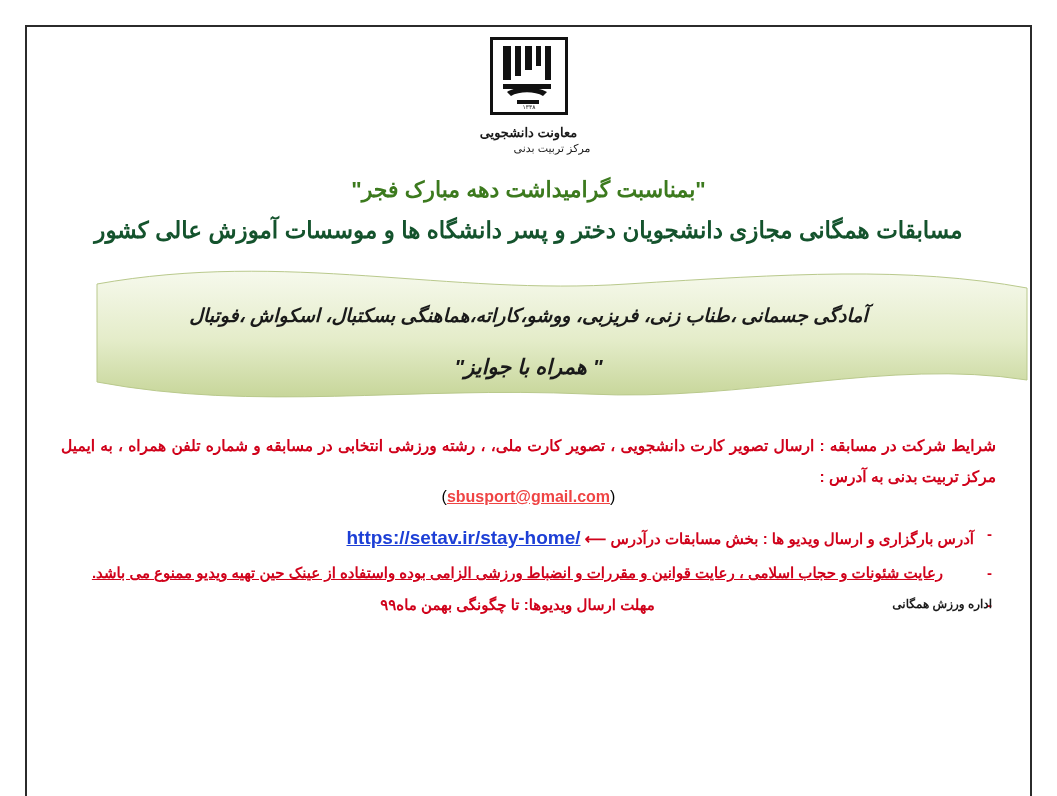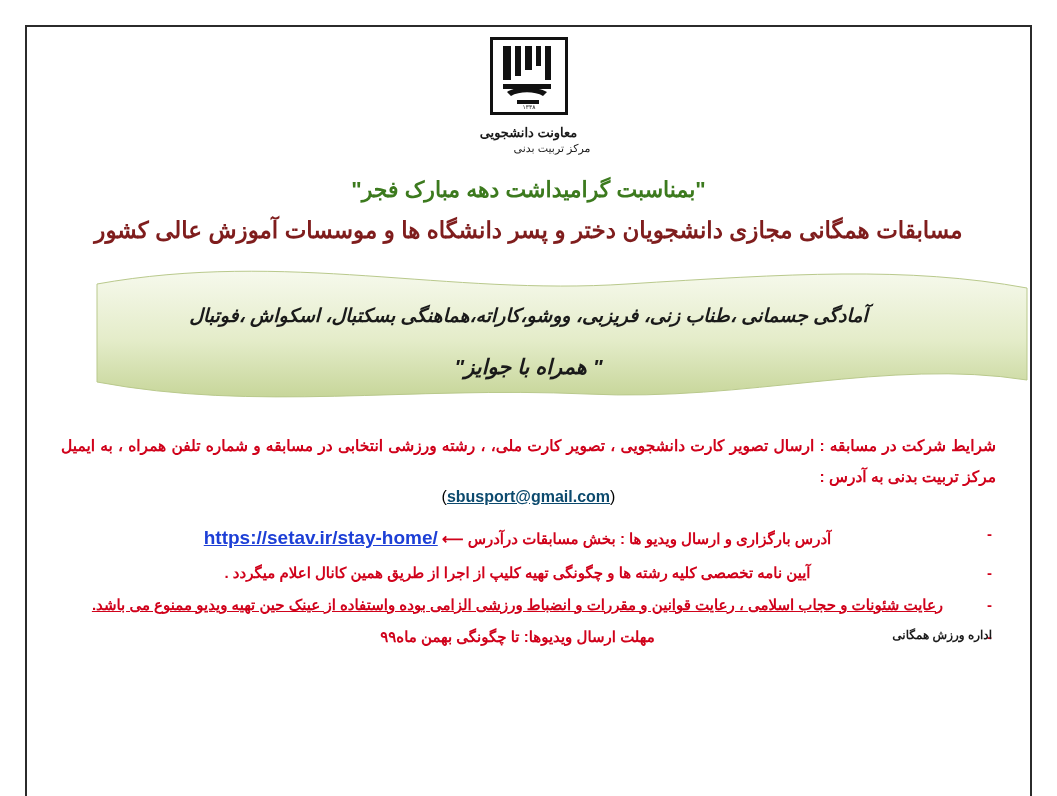--- a/index.html
+++ b/index.html
@@ -55,21 +55,21 @@
     margin-top: 22px;
     text-align: center;
     color: #3c7a1e;
     font-size: 22px;
     font-weight: bold;
     direction: rtl;
   }
   .title-red {
     margin-top: 14px;
     text-align: center;
-    color: #7f1d1d;
+    color: #14532d;
     font-size: 23px;
     font-weight: bold;
     direction: rtl;
   }
   
   .banner-wrap {
     position: relative;
     margin-top: 18px;
     height: 150px;
   }
@@ -110,21 +110,21 @@
     font-weight: bold;
     line-height: 2.0;
     text-align: justify;
   }
   .cond-para .lead { color: #d0021b; }
   .email-line {
     text-align: center;
     margin-top: -4px;
   }
   .email-link {
-    color: #0c4a6e;
+    color: #ef4444;
     font-weight: bold;
     font-size: 16px;
     text-decoration: underline;
     direction: ltr;
     display: inline-block;
   }
   ul.items {
     list-style: none;
     margin: 14px 0 0 0;
     padding: 0;
@@ -141,21 +141,20 @@
   ul.items li::before {
     content: "-";
     position: absolute;
     right: 4px;
     top: 0;
     color: #d0021b;
     font-weight: bold;
   }
   .li-url {
     font-size: 15px;
-    text-align: center;
   }
   .url-link {
     color: #1d3fd6;
     text-decoration: underline;
     direction: ltr;
     display: inline-block;
     font-size: 19px;
     font-weight: bold;
   }
   .arrow { font-size: 15px; }
@@ -231,21 +230,20 @@
     <div class="email-line">
       <span>(</span><a class="email-link" href="#">sbusport@gmail.com</a><span>)</span>
     </div>
 
     <ul class="items">
       <li class="li-url">
         <span>آدرس بارگزاری و ارسال ویدیو ها : بخش مسابقات درآدرس</span>
         <span class="arrow">⟵</span>
         <a class="url-link" href="#">https://setav.ir/stay-home/</a>
       </li>
-      <li class="li-note">آیین نامه تخصصی کلیه رشته ها و چگونگی تهیه کلیپ از اجرا از طریق همین کانال اعلام میگردد .</li>
       <li class="li-rules">رعایت شئونات و حجاب اسلامی ، رعایت قوانین و مقررات و انضباط ورزشی الزامی بوده واستفاده از عینک حین تهیه ویدیو ممنوع می باشد.</li>
       <li class="li-deadline">مهلت ارسال ویدیوها: تا چگونگی بهمن ماه۹۹</li>
     </ul>
 
     <div class="footer-row">
       <div class="footer-left">اداره ورزش همگانی</div>
     </div>
 
   </div>
 </div>

